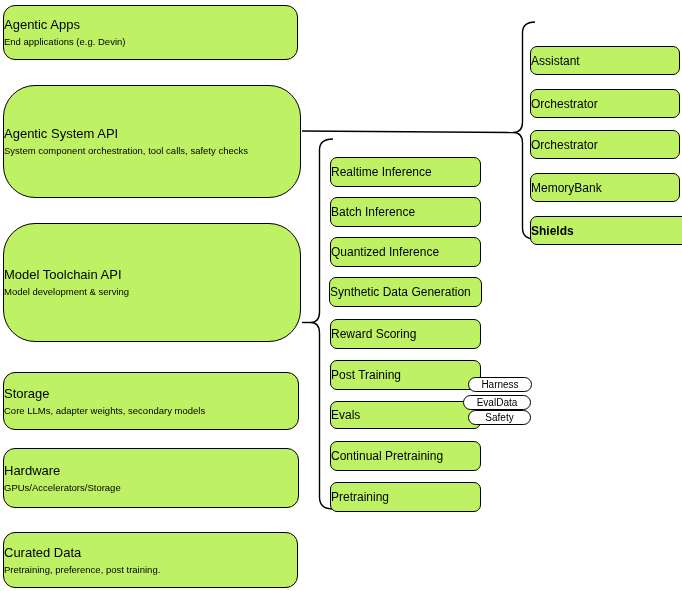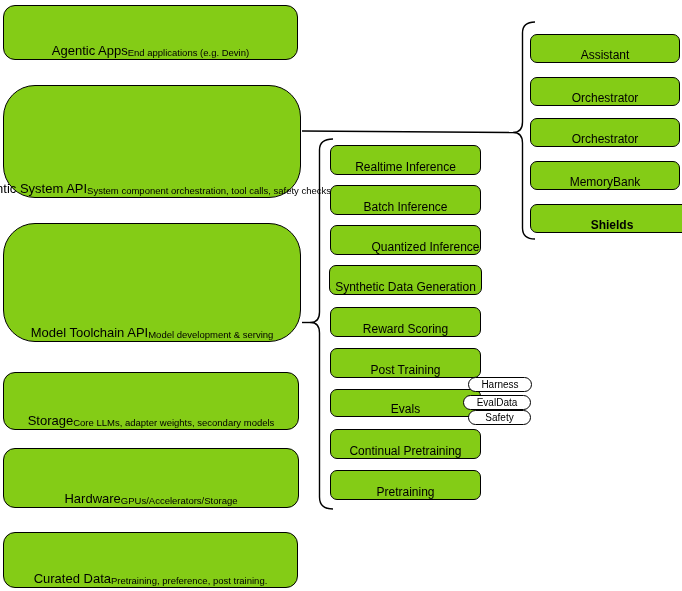--- a/index.html
+++ b/index.html
@@ -3,30 +3,30 @@
 <meta charset="utf-8">
 <style>
   html,body { margin:0; padding:0; background:#ffffff; }
   .canvas {
     position:relative; width:682px; height:591px; background:#ffffff;
     font-family:"Liberation Sans", sans-serif; color:#000;
     overflow:hidden;
   }
   .connector-layer { position:absolute; left:0; top:0; pointer-events:none; }
   .node {
-    position:absolute; background:#84cc16; border:1.5px solid #000;
-    box-sizing:border-box; display:flex; flex-direction:row;
-    align-items:flex-end; justify-content:center; text-align:center;
+    position:absolute; background:#bef264; border:1.5px solid #000;
+    box-sizing:border-box; display:flex; flex-direction:column;
+    align-items:flex-start; justify-content:center; text-align:center;
   }
   .lbox { border-radius:12px; }
   .lbox.tall { border-radius:32px; }
   .lbox .title { font-size:13px; line-height:16px; white-space:nowrap; }
   .lbox .sub { font-size:9.5px; line-height:13px; margin-top:2px; white-space:nowrap; }
   .mbox, .rbox {
-    border-radius:7px; font-size:12px; line-height:14px; white-space:nowrap;
+    border-radius:7px; font-size:12px; line-height:14px; white-space:nowrap;margin-top:12px;
   }
   .pill {
     position:absolute; background:#fff; border:1.3px solid #000;
     border-radius:999px; box-sizing:border-box;
     display:flex; align-items:center; justify-content:center;
     font-size:10px; line-height:12px; white-space:nowrap;
   }
 </style>
 </head>
 <body>
@@ -73,21 +73,21 @@
     <div class="title">Curated Data</div>
     <div class="sub">Pretraining, preference, post training.</div>
   </div>
 
   <div class="node mbox" style="left:330px; top:145px; width:151px; height:30px;">
     <span>Realtime Inference</span>
   </div>
   <div class="node mbox" style="left:330px; top:185px; width:151px; height:30px;">
     <span>Batch Inference</span>
   </div>
-  <div class="node mbox" style="left:330px; top:225px; width:151px; height:30px;padding-left:40px;">
+  <div class="node mbox" style="left:330px; top:225px; width:151px; height:30px;">
     <span>Quantized Inference</span>
   </div>
   <div class="node mbox" style="left:329px; top:265px; width:153px; height:30px;">
     <span>Synthetic Data Generation</span>
   </div>
   <div class="node mbox" style="left:330px; top:307px; width:151px; height:30px;">
     <span>Reward Scoring</span>
   </div>
   <div class="node mbox" style="left:330px; top:348px; width:151px; height:30px;">
     <span>Post Training</span>

